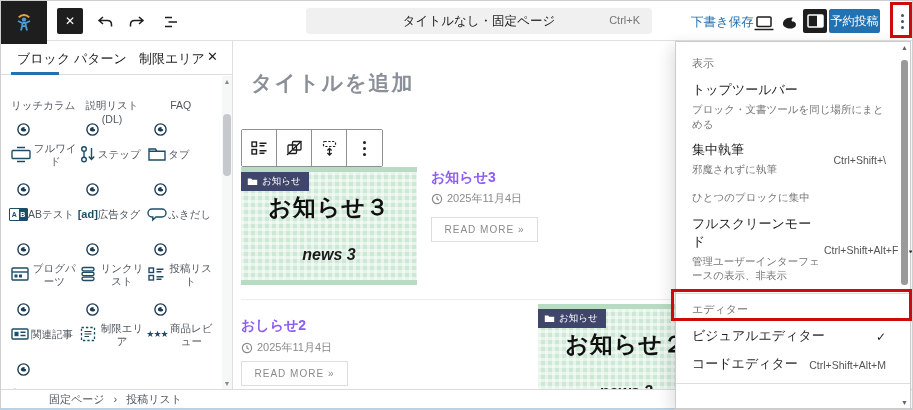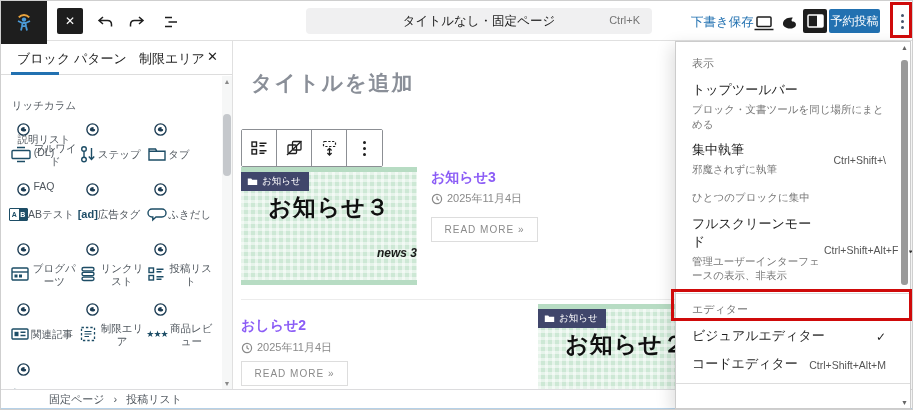--- a/index.html
+++ b/index.html
@@ -43,21 +43,21 @@
   
   .sidebar { position:absolute; left:0; top:40px; width:232px; height:348px; background:#fff;
              border-right:1px solid #e0e0e0; overflow:hidden; z-index:10; }
   .sb-tabs { position:relative; height:34px; border-bottom:1px solid #ddd; }
   .sb-tab { position:absolute; top:9px; font-size:13px; color:#1e1e1e; cursor:pointer; }
   .sb-tab-1 { left:16px; } .sb-tab-2 { left:73px; } .sb-tab-3 { left:138px; }
   .sb-underline { position:absolute; left:10px; top:31px; width:48px; height:3px; background:#2271b1; }
   .sb-close { position:absolute; right:14px; top:8px; background:transparent; border:0; font-size:13px;
               color:#1e1e1e; cursor:pointer; }
   .grid { position:absolute; left:8px; top:38px; width:206px; }
-  .prow { display:flex; height:42px;flex-direction:column; }
+  .prow { display:flex; height:42px; }
   .pcell { width:70px; text-align:center; font-size:10.5px; color:#50575e; padding-top:20px; line-height:1.3; }
   .brow { display:flex; height:60px; }
   .bcell { width:70px; position:relative; display:flex; align-items:center;
            padding-top:6px; cursor:pointer; }
   .bicon { height:30px; display:flex; align-items:center; justify-content:center; color:#1d4d66; }
   .blabel { margin-top:2px; font-size:10.5px; color:#50575e; text-align:center; line-height:1.25; }
   .bbadge { position:absolute; left:8px; top:2px; }
   .ab-box { display:flex; width:19px; height:13px; border:1.3px solid #1d4d66; border-radius:1px; overflow:hidden; }
   .ab-box b { flex:1; font-size:7px; font-weight:700; display:flex; align-items:center; justify-content:center; }
   .ab-a { color:#1d4d66; background:#fff; } .ab-b { color:#fff; background:#1d4d66; }
@@ -80,21 +80,21 @@
   .news-image { position:absolute; width:176px; height:118px; background-color:#cde8d5;
                 border-top:5px solid #b7dcc3; border-bottom:5px solid #b7dcc3;
                 background-image:
                   repeating-linear-gradient(0deg, rgba(255,255,255,.5) 0 3px, transparent 3px 7px),
                   repeating-linear-gradient(90deg, rgba(255,255,255,.5) 0 3px, transparent 3px 7px); }
   .img1 { left:7px; top:126px; } .img2 { left:304px; top:263px; }
   .ni-badge { position:absolute; left:0; top:0; background:#40466b; color:#fff; font-size:9.5px;
               padding:3px 8px 3px 6px; display:flex; gap:4px; align-items:center; }
   .ni-title { position:absolute; top:20px; width:100%; text-align:center; font-size:23px; font-weight:900;
               color:#101010; letter-spacing:1px; }
-  .ni-caption { position:absolute; top:74px; width:100%; text-align:right; font-size:12px; font-weight:700;
+  .ni-caption { position:absolute; top:74px; width:100%; text-align:center; font-size:16px; font-weight:700;
                 font-style:italic; color:#1a1a1a; }
   .p-title { position:absolute; font-size:14px; font-weight:700; color:#8b5cf6; cursor:pointer; }
   .p-date { position:absolute; display:flex; align-items:center; gap:4px; font-size:11px; color:#8a8a8a; }
   .read-more { position:absolute; width:107px; height:25px; background:#fff; border:1px solid #ddd;
                color:#8a8a8a; font-size:10px; letter-spacing:1px; cursor:pointer; }
   .pt1 { left:197px; top:128px; } .pd1 { left:197px; top:150px; } .rm1 { left:197px; top:176px; }
   .pt2 { left:7px; top:276px; } .pd2 { left:7px; top:299px; } .rm2 { left:7px; top:320px; }
   .separator { position:absolute; left:7px; top:258px; width:655px; border-top:1px solid #ececec; }
 
   

